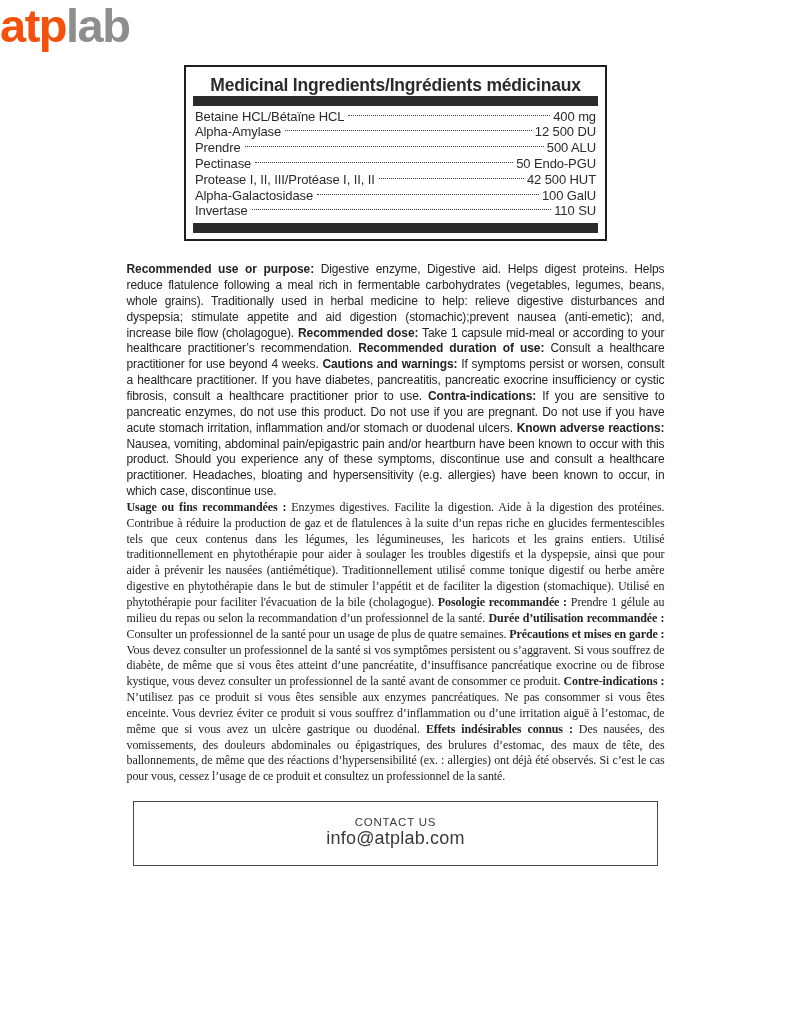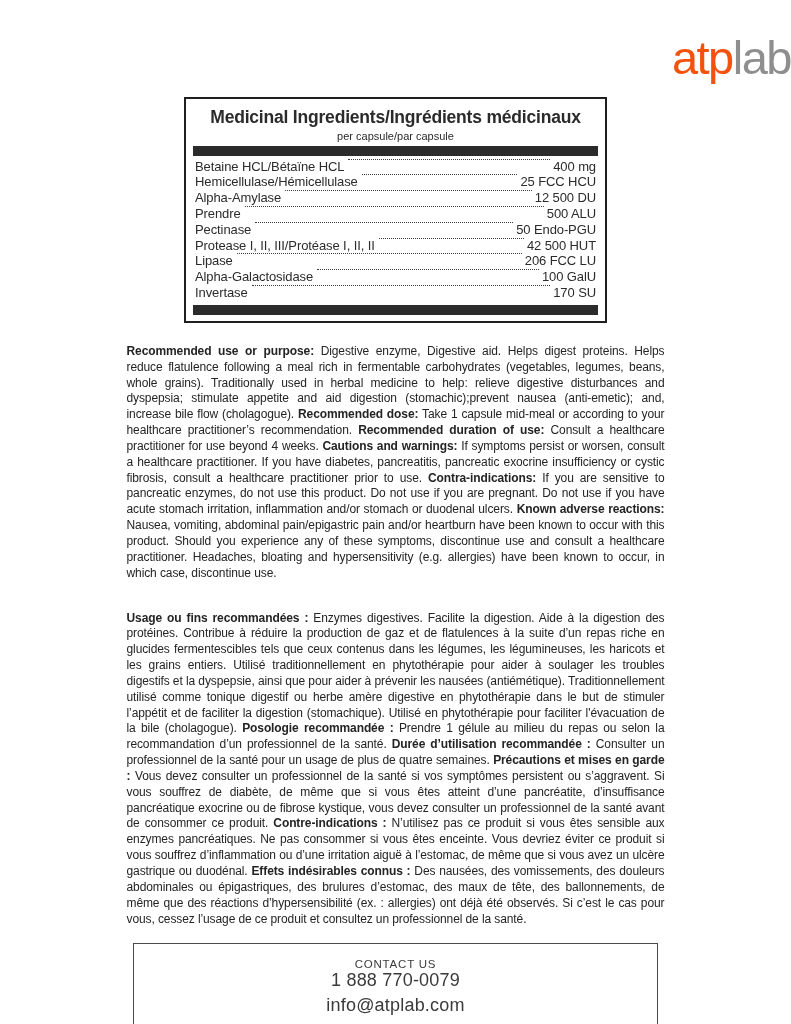--- a/index.html
+++ b/index.html
@@ -8,24 +8,23 @@
     width: 791px; height: 1024px;
     font-family: "Liberation Sans", "DejaVu Sans", sans-serif;
     color: #2b2b2b;
     overflow: hidden;
     position: relative;
   }
   .page { width: 791px; height: 1024px; background: #fff; }
 
   
   .logo {
-    text-align: right;
-    padding-top: 32px;
+    text-align: left;
     font-size: 47px;
-    font-weight: normal;
+    font-weight: bold;
     letter-spacing: -1.5px;
     line-height: 1.1;
   }
   .logo .part-orange { color: #f4510c; }
   .logo .part-gray { color: #8e8e8e; }
 
   
   .panel {
     width: 423px;
     margin: 13px auto 17px auto;
@@ -45,21 +44,21 @@
     margin: 2px 0 4px 0;
   }
   .bar {
     height: 10px;
     background: #2b2b2b;
     margin: 0 1px;
   }
   .ing-list { padding: 3px 3px 2px 3px; }
   .ing-row {
     display: flex;
-    align-items: flex-start;
+    align-items: center;
     font-size: 13px;
     line-height: 15.8px;
     white-space: nowrap;
     letter-spacing: -0.1px;
   }
   .ing-row .dots {
     flex: 1 1 auto;
     border-bottom: 1.5px dotted #3c3c3c;
     margin: 0 3px 3px 4px;
     min-width: 12px;
@@ -72,21 +71,21 @@
     width: 538px;
     margin: 0 auto;
     font-size: 12px;
     line-height: 15.85px;
     text-align: justify;
     letter-spacing: -0.1px;
     color: #242424;
   }
   .para .b { font-weight: bold; }
   .para-en { margin-top: 21px; }
-  .para-fr { margin-top: 29px; }
+  .para-fr { margin-top: 0; font-family: Liberation Serif, serif; }
 
   
   .contact {
     width: 525px;
     margin: 16px auto 0 auto;
     border: 1px solid #4a4a4a;
     text-align: center;
     padding: 14px 10px 16px 10px;
   }
   .contact-title {
@@ -111,35 +110,29 @@
 <body>
 
 <div class="page">
 
   <div class="logo">
     <span class="part-orange">atp</span><span class="part-gray">lab</span>
   </div>
 
   <div class="panel">
     <div class="panel-title">Medicinal Ingredients/Ingrédients médicinaux</div>
-    <div class="panel-subtitle">per capsule/par capsule</div>
     <div class="bar"></div>
     <div class="ing-list">
 
         <div class="ing-row">
           <span class="name">Betaine HCL/Bétaïne HCL</span>
           <span class="dots"></span>
           <span class="val">400 mg</span>
         </div>
 
-        <div class="ing-row">
-          <span class="name">Hemicellulase/Hémicellulase</span>
-          <span class="dots"></span>
-          <span class="val">25 FCC HCU</span>
-        </div>
 
 
         <div class="ing-row">
           <span class="name">Alpha-Amylase</span>
           <span class="dots"></span>
           <span class="val">12 500 DU</span>
         </div>
 
         <div class="ing-row">
           <span class="name">Prendre</span>
@@ -152,45 +145,39 @@
           <span class="dots"></span>
           <span class="val">50 Endo-PGU</span>
         </div>
 
         <div class="ing-row">
           <span class="name">Protease I, II, III/Protéase I, II, II</span>
           <span class="dots"></span>
           <span class="val">42 500 HUT</span>
         </div>
 
-        <div class="ing-row">
-          <span class="name">Lipase</span>
-          <span class="dots"></span>
-          <span class="val">206 FCC LU</span>
-        </div>
 
         <div class="ing-row">
           <span class="name">Alpha-Galactosidase</span>
           <span class="dots"></span>
           <span class="val">100  GalU</span>
         </div>
 
         <div class="ing-row">
           <span class="name">Invertase</span>
           <span class="dots"></span>
-          <span class="val">170 SU</span>
+          <span class="val">110 SU</span>
         </div>
 
       </div>
     <div class="bar bar-bottom"></div>
   </div>
 
   <div class="para para-en"><span class="b">Recommended use or purpose:</span><span> Digestive enzyme, Digestive aid. Helps digest proteins. Helps reduce flatulence following a meal rich in fermentable carbohydrates (vegetables, legumes, beans, whole grains). Traditionally used in herbal medicine to help: relieve digestive disturbances and dyspepsia; stimulate appetite and aid digestion (stomachic);prevent nausea (anti-emetic); and, increase bile flow (cholagogue). </span><span class="b">Recommended dose:</span><span> Take 1 capsule mid-meal or according to your healthcare practitioner’s recommendation.  </span><span class="b">Recommended duration of use:</span><span> Consult a healthcare practitioner for use beyond 4 weeks.  </span><span class="b">Cautions and warnings:</span><span> If symptoms persist or worsen, consult a healthcare practitioner. If you have diabetes, pancreatitis, pancreatic exocrine insufficiency or cystic fibrosis, consult a healthcare practitioner prior to use.  </span><span class="b">Contra-indications:</span><span> If you are sensitive to pancreatic enzymes, do not use this product. Do not use if you are pregnant. Do not use if you have acute stomach irritation, inflammation and/or stomach or duodenal ulcers. </span><span class="b">Known adverse reactions:</span><span> Nausea, vomiting, abdominal pain/epigastric pain and/or heartburn have been known to occur with this product. Should you experience any of these symptoms, discontinue use and consult a healthcare practitioner. Headaches, bloating and hypersensitivity (e.g. allergies) have been known to occur, in which case, discontinue use.</span></div>
 
   <div class="para para-fr"><span class="b">Usage ou fins recommandées :</span><span> Enzymes digestives. Facilite la digestion. Aide à la digestion des protéines. Contribue à réduire la production de gaz et de flatulences à la suite d’un repas riche en glucides fermentescibles tels que ceux contenus dans les légumes, les légumineuses, les haricots et les grains entiers. Utilisé traditionnellement en phytothérapie pour aider à soulager les troubles digestifs et la dyspepsie, ainsi que pour aider à prévenir les nausées (antiémétique). Traditionnellement utilisé comme tonique digestif ou herbe amère digestive en phytothérapie dans le but de stimuler l’appétit et de faciliter la digestion (stomachique). Utilisé en phytothérapie pour faciliter l'évacuation de la bile (cholagogue). </span><span class="b">Posologie recommandée :</span><span> Prendre 1 gélule au milieu du repas ou selon la recommandation d’un professionnel de la santé. </span><span class="b">Durée d’utilisation recommandée : </span><span>Consulter un professionnel de la santé pour un usage de plus de quatre semaines.  </span><span class="b">Précautions et mises en garde :</span><span> Vous devez consulter un professionnel de la santé si vos symptômes persistent ou s’aggravent. Si vous souffrez de diabète, de même que si vous êtes atteint d’une pancréatite, d’insuffisance pancréatique exocrine ou de fibrose kystique, vous devez consulter un professionnel de la santé avant de consommer ce produit. </span><span class="b">Contre-indications :</span><span> N’utilisez pas ce produit si vous êtes sensible aux enzymes pancréatiques. Ne pas consommer si vous êtes enceinte. Vous devriez éviter ce produit si vous souffrez d’inflammation ou d’une irritation aiguë à l’estomac, de même que si vous avez un ulcère gastrique ou duodénal. </span><span class="b">Effets indésirables connus : </span><span>Des nausées, des vomissements, des douleurs abdominales ou épigastriques, des brulures d’estomac, des maux de tête, des ballonnements, de même que des réactions d’hypersensibilité (ex. : allergies) ont déjà été observés. Si c’est le cas pour vous, cessez l’usage de ce produit et consultez un professionnel de la santé.</span></div>
 
   <div class="contact">
     <div class="contact-title">CONTACT US</div>
-    <div class="contact-phone">1 888 770-0079</div>
     <div class="contact-email">info@atplab.com</div>
   </div>
 
 </div>
 
 </body></html>

